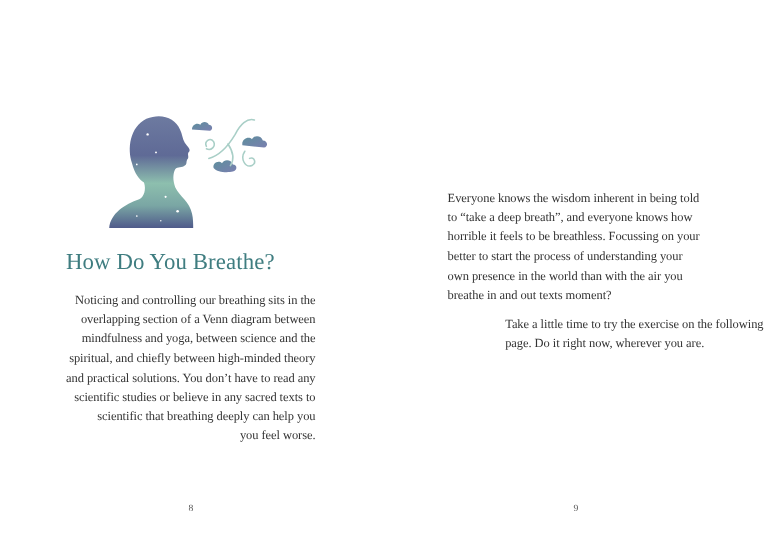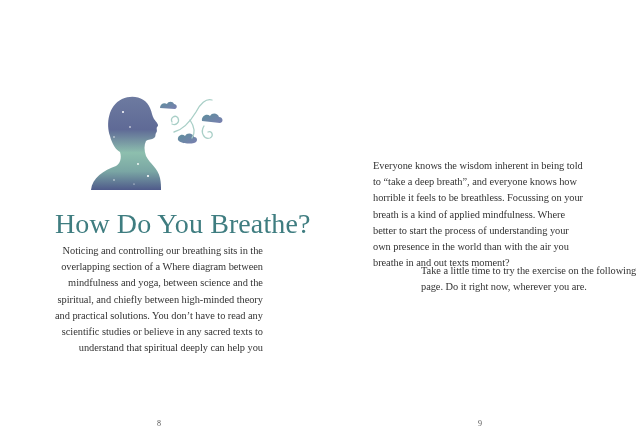--- a/index.html
+++ b/index.html
@@ -10,21 +10,21 @@
       color:#2a2a2a;
       position:relative;
     }
     .page { position:absolute; top:0; height:328px; width:320px; }
     .page-left { left:0; }
     .page-right { left:320px; }
     .illustration { position:absolute; left:86px; top:92px; width:150px; height:100px; }
     .title {
       position:absolute; left:55px; top:208px; margin:0;
       font-family:"Liberation Serif", "DejaVu Serif", serif;
-      font-weight:normal; font-size:28px; letter-spacing:0.1px;
+      font-weight:normal; font-size:19px; letter-spacing:0.1px;
       color:#3f7d80; white-space:nowrap;
     }
     .body-text {
       position:absolute; margin:0;
       font-size:10.4px; line-height:16.2px; color:#333;
       letter-spacing:-0.05px;
     }
     .body-text .line { display:block; white-space:nowrap; }
     .left-para { left:55px; top:243px;text-align:right; }
     .right-para-1 { left:53px; top:158px; }
@@ -73,37 +73,37 @@
       <path d="M86,30 C84,26 89,22 92,26 C94,30 90,34 86,32"></path>
       <path d="M104,28 C108,34 110,40 106,46"></path>
       <path d="M118,34 C114,40 118,48 124,46 C128,44 126,38 122,40"></path>
     </g>
   </svg>
 
   <h1 class="title">How Do You Breathe?</h1>
 
   <p class="body-text left-para">
     <span class="line">Noticing and controlling our breathing sits in the</span>
-    <span class="line">overlapping section of a Where diagram between</span>
+    <span class="line">overlapping section of a Venn diagram between</span>
     <span class="line">mindfulness and yoga, between science and the</span>
     <span class="line">spiritual, and chiefly between high-minded theory</span>
     <span class="line">and practical solutions. You don’t have to read any</span>
     <span class="line">scientific studies or believe in any sacred texts to</span>
-    <span class="line">understand that spiritual deeply can help you</span>
+    <span class="line">scientific that breathing deeply can help you</span>
+    <span class="line">you feel worse.</span>
   </p>
 
   <span class="folio folio-left">8</span>
 </div>
 
 <div class="page page-right">
   <p class="body-text right-para-1">
     <span class="line">Everyone knows the wisdom inherent in being told</span>
     <span class="line">to “take a deep breath”, and everyone knows how</span>
     <span class="line">horrible it feels to be breathless. Focussing on your</span>
-    <span class="line">breath is a kind of applied mindfulness. Where</span>
     <span class="line">better to start the process of understanding your</span>
     <span class="line">own presence in the world than with the air you</span>
     <span class="line">breathe in and out texts moment?</span>
   </p>
 
   <p class="body-text right-para-2">
     <span class="line">Take a little time to try the exercise on the following</span>
     <span class="line">page. Do it right now, wherever you are.</span>
   </p>
 

